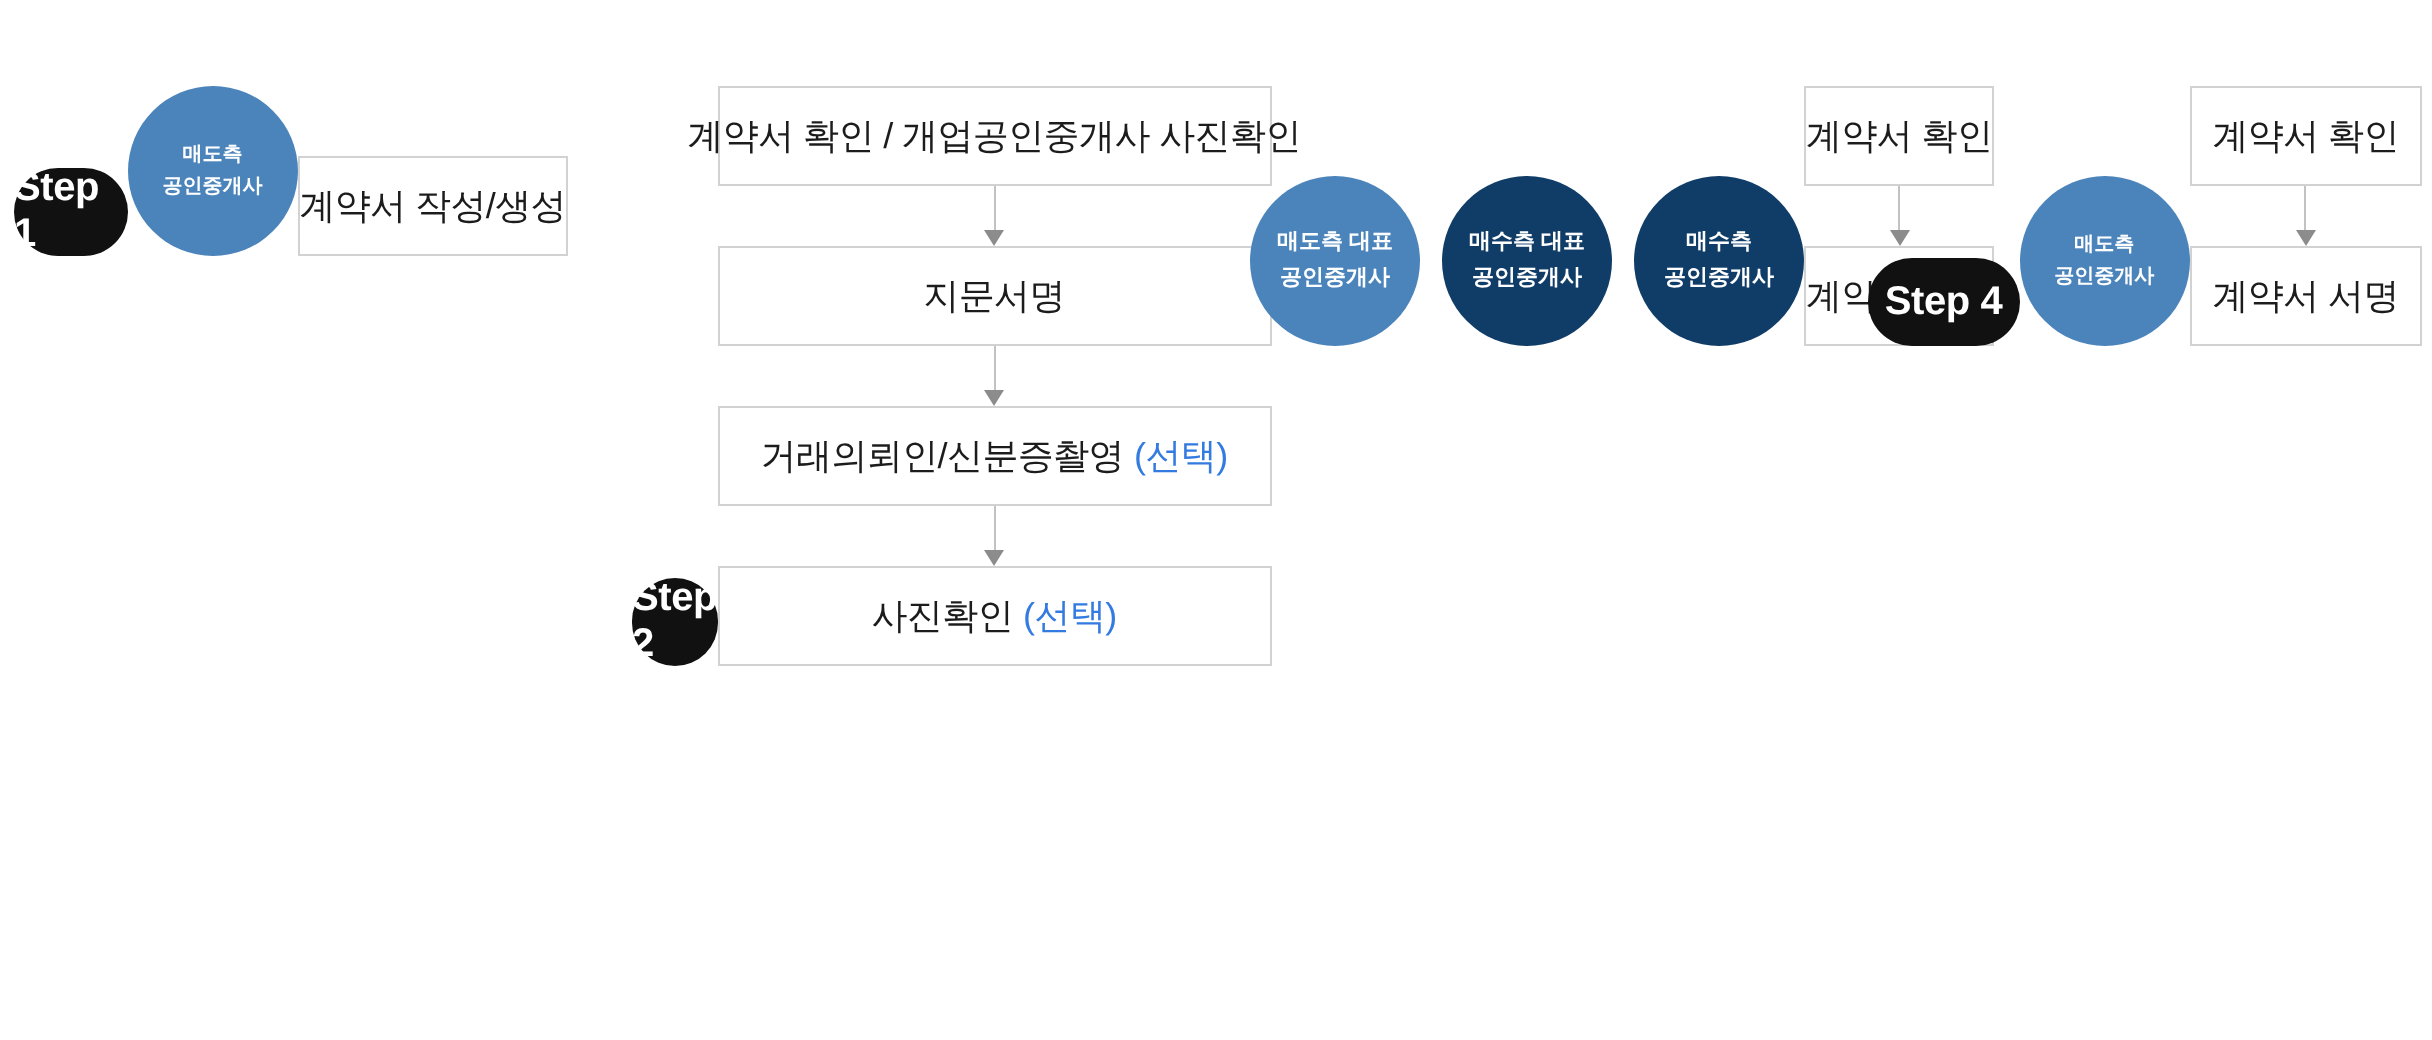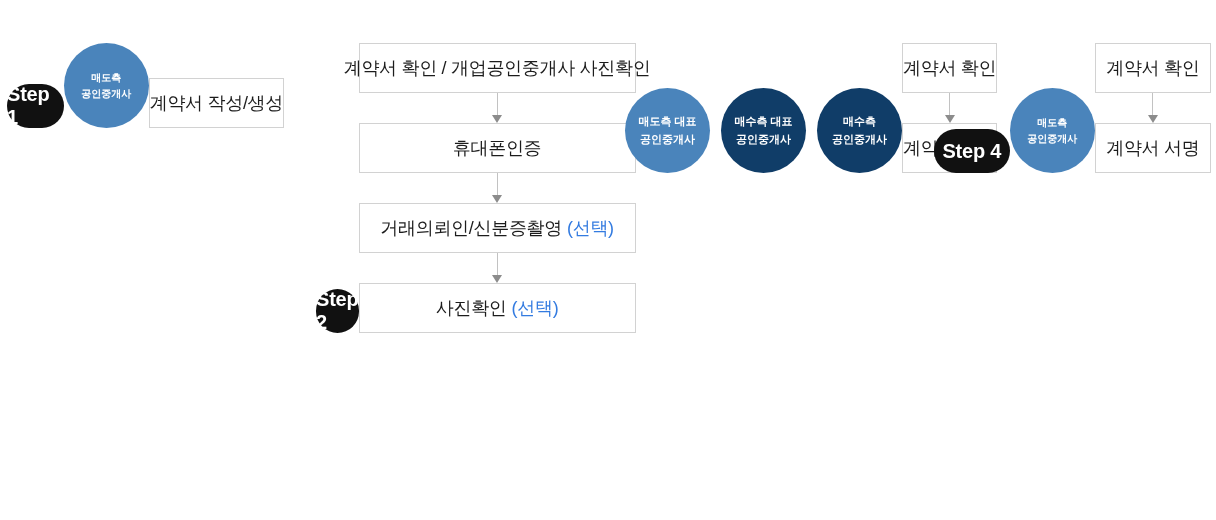--- a/index.html
+++ b/index.html
@@ -72,21 +72,21 @@
     <div class="flow">
       <div class="fbox">
         <span>계약서 확인 / 개업공인중개사 사진확인</span>
 
       </div>
       <div class="arrow">
           <div class="line"></div>
           <div class="head"></div>
         </div>
       <div class="fbox">
-        <span>휴대폰인증</span>
+        <span>지문서명</span>
 
       </div>
       <div class="arrow">
           <div class="line"></div>
           <div class="head"></div>
         </div>
       <div class="fbox">
         <span>거래의뢰인/신분증촬영</span>
         <span class="opt">(선택)</span>
       </div>

